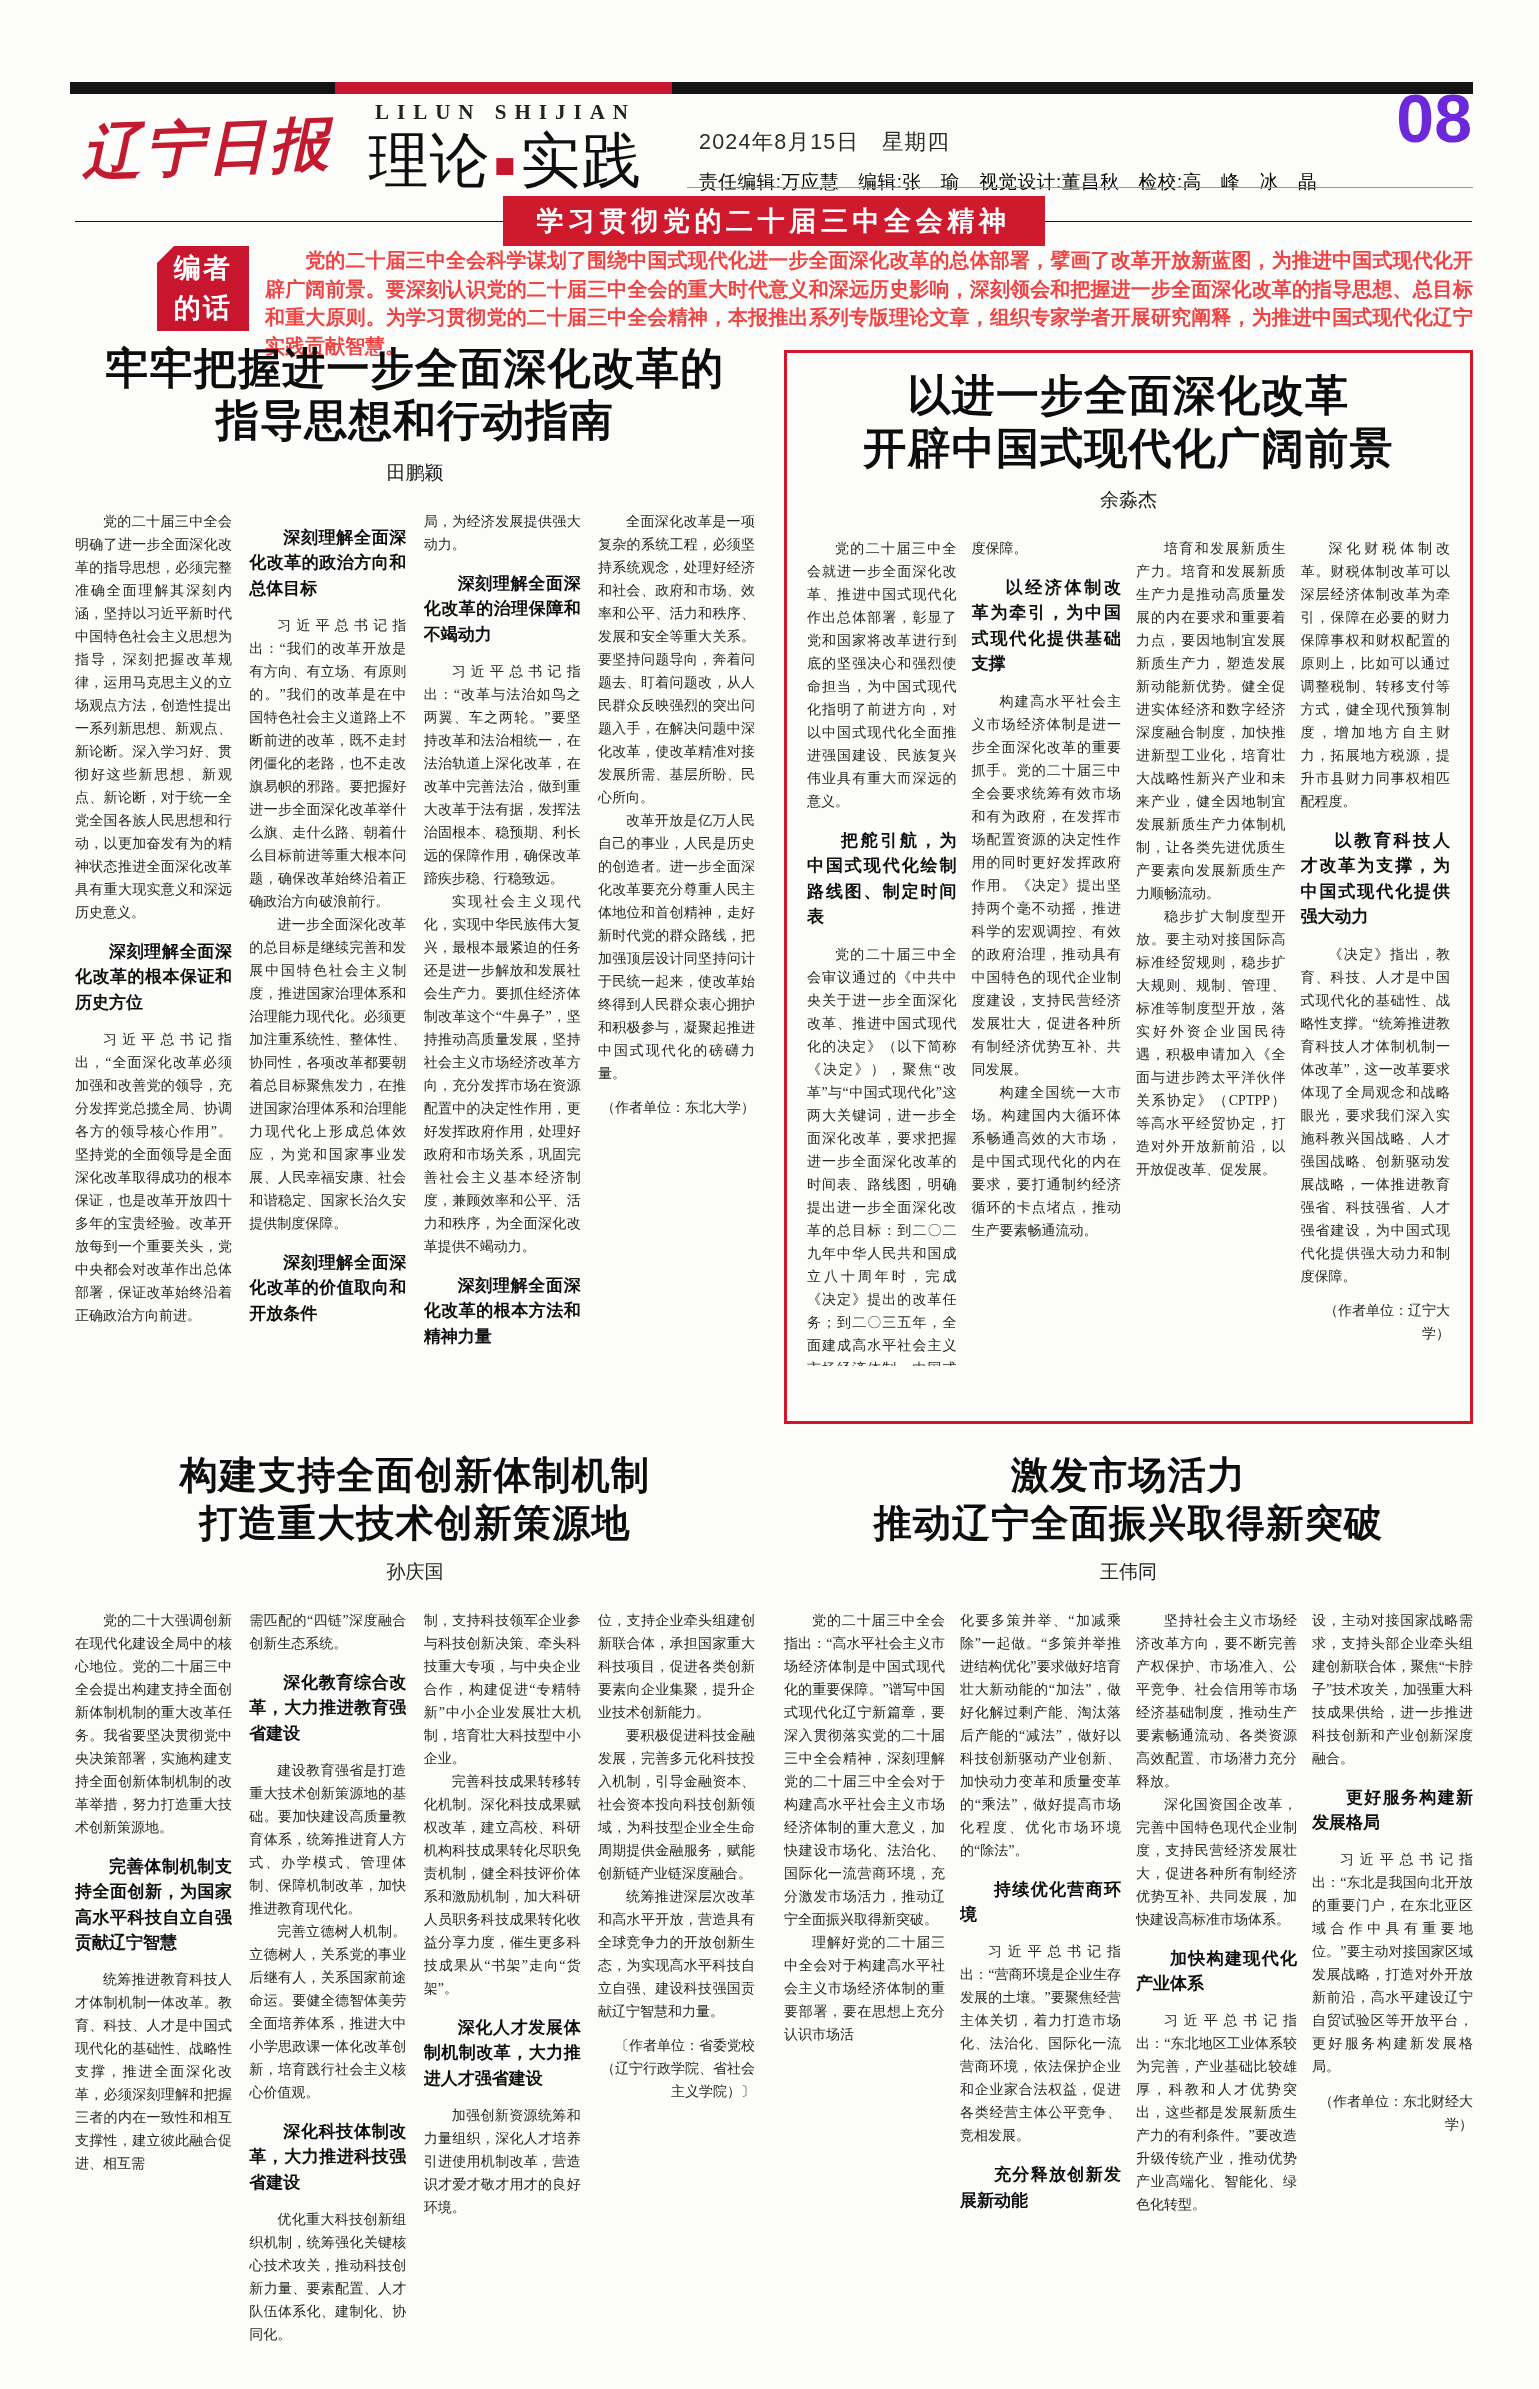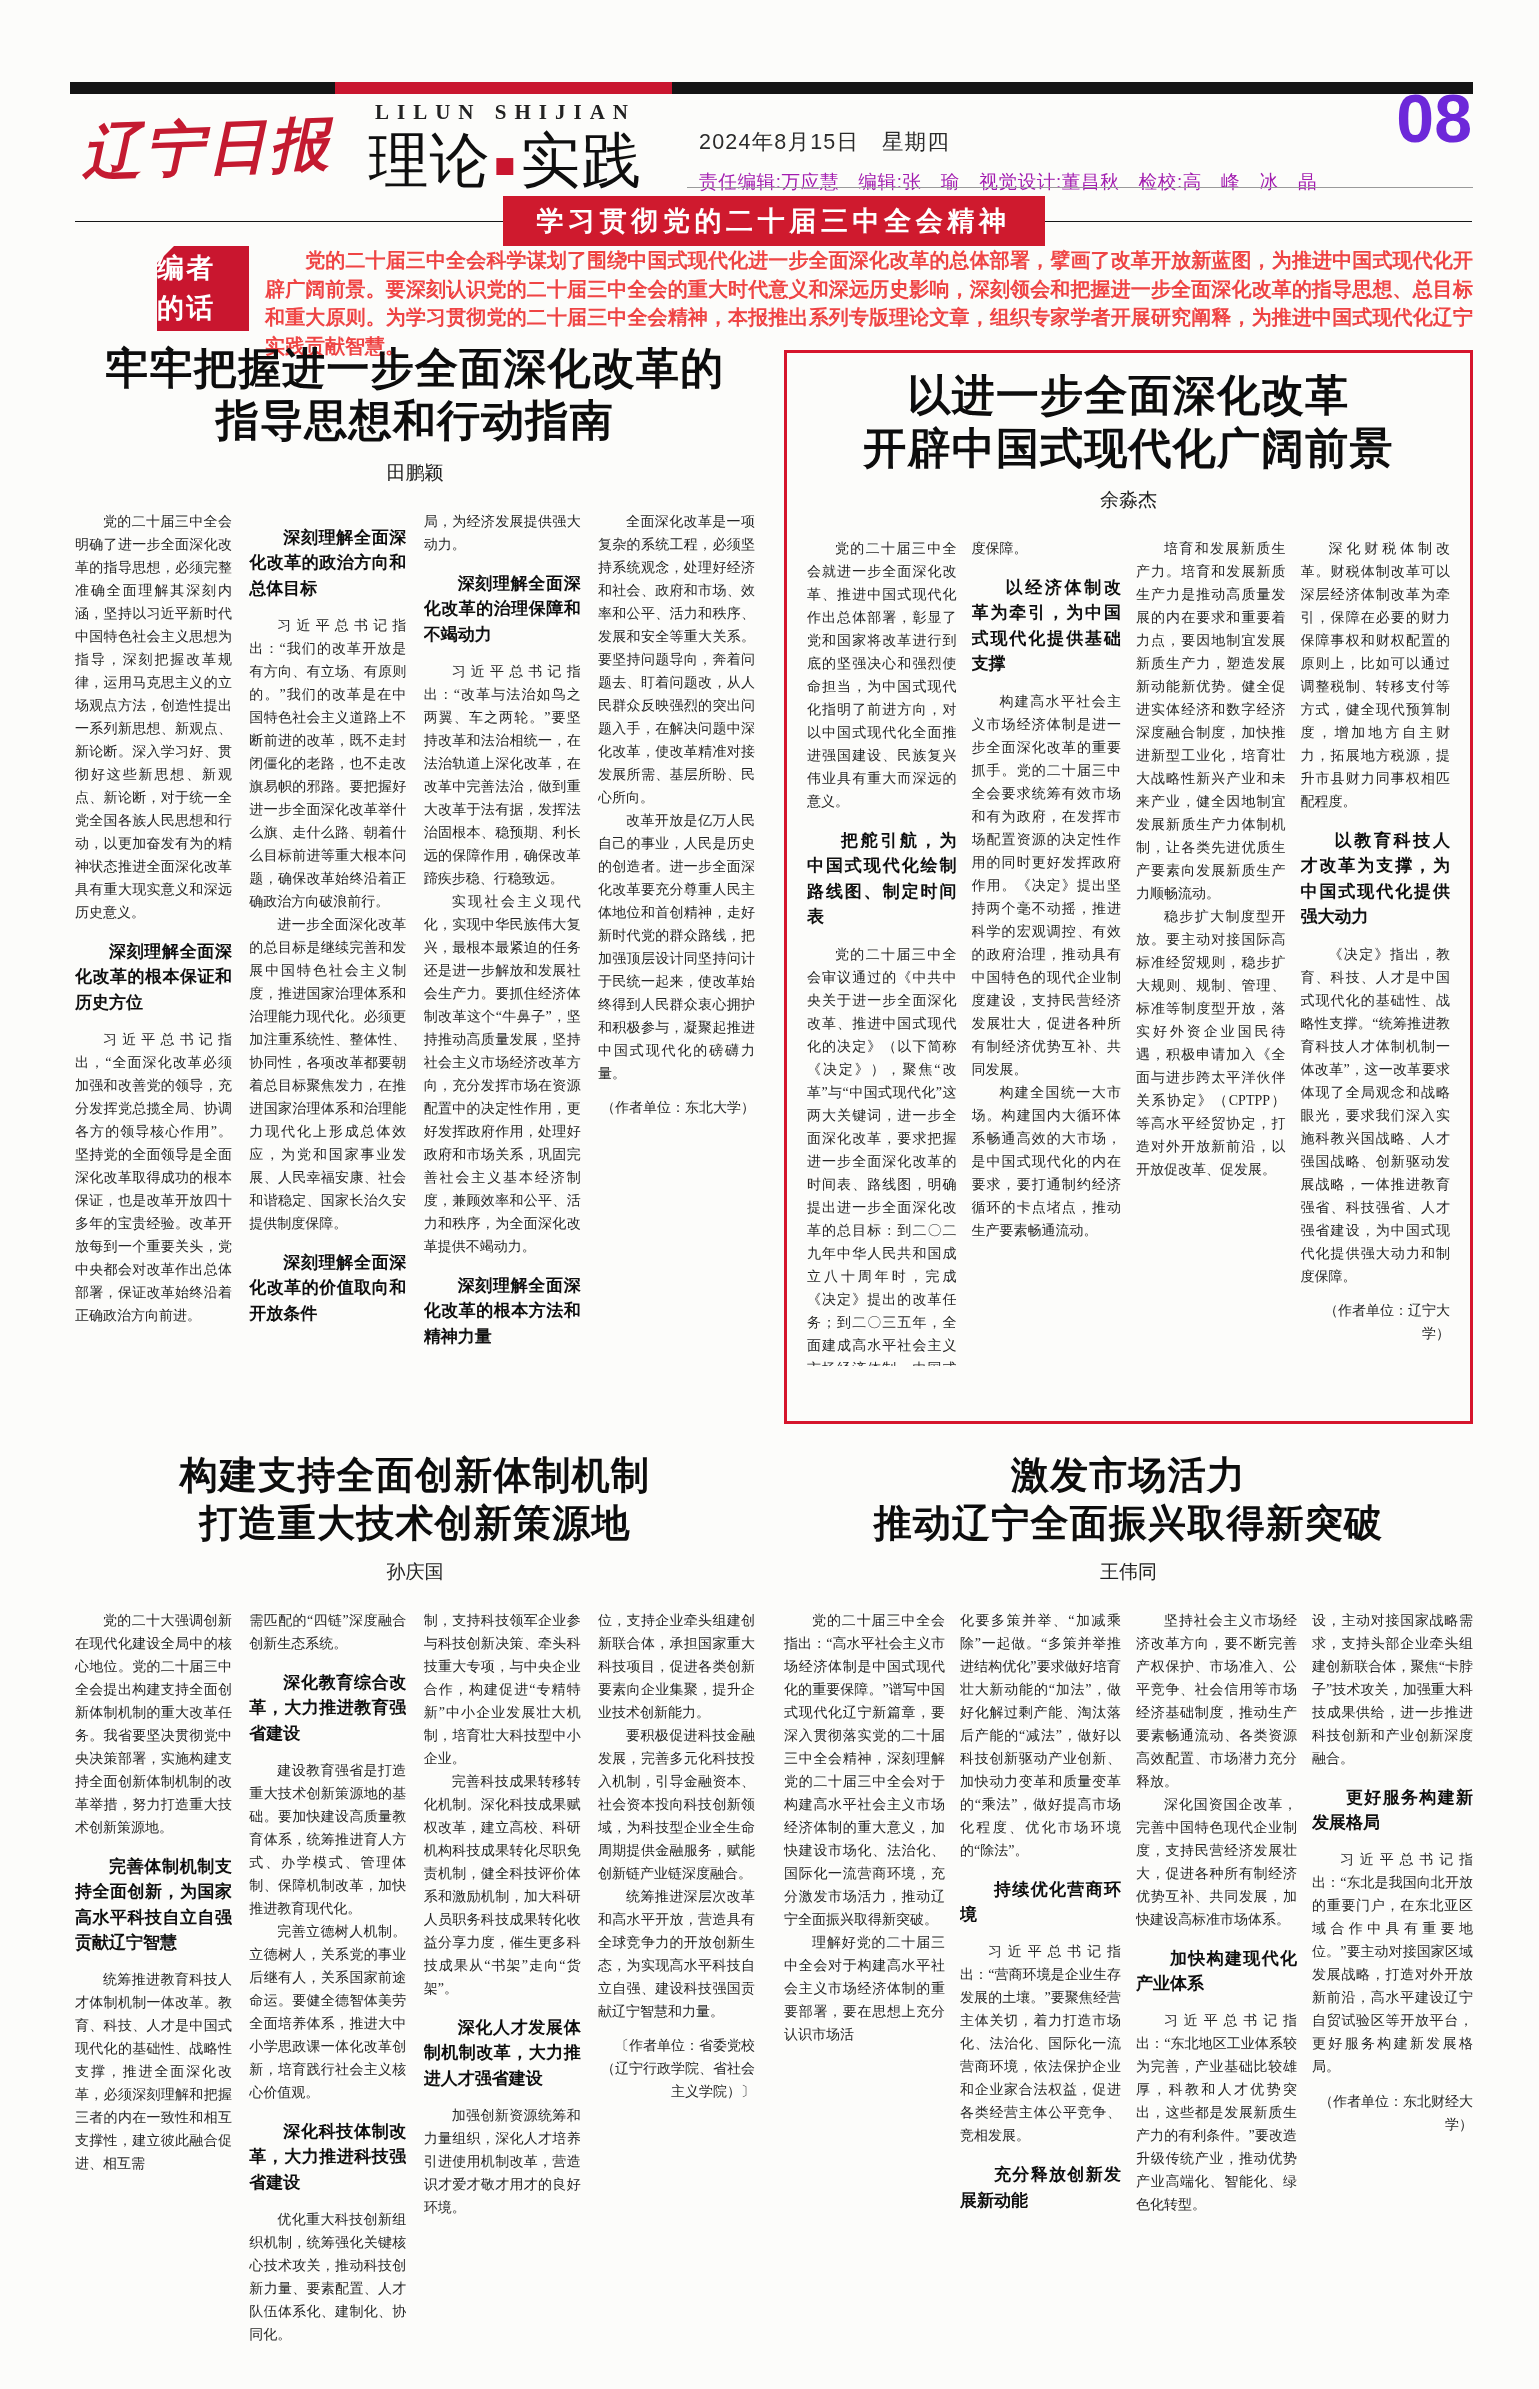--- a/index.html
+++ b/index.html
@@ -11,34 +11,34 @@
   .logo{position:absolute;left:82px;top:109px;width:261px;font-family:"DejaVu Serif",serif;
         font-weight:900;font-style:italic;font-size:59px;letter-spacing:3.5px;color:#c41a30;
         transform:rotate(-2deg);white-space:nowrap;}
   .secblock{position:absolute;left:339px;top:100px;width:333px;text-align:center;}
   .pinyin{font-family:"Liberation Serif",serif;font-size:21px;letter-spacing:8px;color:#222;font-weight:bold;}
   .sectitle{margin-top:5.8px;font-family:"Liberation Sans","DejaVu Sans",sans-serif;font-weight:400;
             font-size:60px;line-height:1;color:#0f0f0f;letter-spacing:1.2px;white-space:nowrap;}
   .sectitle .dot{color:#c9162f;font-size:35px;vertical-align:middle;margin:0 3.5px;}
   .dateblock{position:absolute;left:699px;top:127px;width:649px;font-family:"Liberation Sans",sans-serif;}
   .dateline{font-size:21.5px;color:#2a2a2a;letter-spacing:1.2px;}
-  .staffline{margin-top:12.8px;font-size:18.6px;color:#a21caf;letter-spacing:0.6px;}
+  .staffline{margin-top:12.8px;font-size:18.6px;color:#000000;letter-spacing:0.6px;}
   .daterule{position:absolute;left:687px;top:187px;width:786px;border-top:1.2px solid #9a9a9a;}
   .pageno{position:absolute;right:68px;top:84px;font-family:"Liberation Sans",sans-serif;
           font-weight:bold;font-size:68px;color:#6d28d9;line-height:1;}
   
   .banner{position:absolute;left:75px;top:196px;width:1397px;display:flex;align-items:center;}
   .bline{flex:1;border-top:1.7px solid #161616;}
   .bbox{background:#cf1a2e;color:#fff;font-family:"Liberation Sans",sans-serif;font-weight:bold;
         font-size:27px;letter-spacing:4.6px;padding:7px 34px;white-space:nowrap;}
   
   .ednote{position:absolute;left:157px;top:246px;width:1316px;display:flex;}
   .edbadge{position:relative;flex:0 0 92px;height:85px;background:#c9162f;color:#fff;
            font-family:"Liberation Sans",sans-serif;font-weight:bold;font-size:27px;line-height:1.45;
-           display:flex;flex-direction:column;justify-content:center;letter-spacing:2.3px;}
+           display:flex;flex-direction:column;align-items:center;justify-content:center;letter-spacing:2.3px;}
   .edbadge .fold{position:absolute;left:0;top:0;width:0;height:0;border-top:17.4px solid #fcfcfa;
                  border-right:17.4px solid transparent;}
   .edtext{margin-left:16px;font-family:"Liberation Sans",sans-serif;font-weight:bold;font-size:20px;
           line-height:1.43;color:#ef4444;text-align:justify;}
   .edtext .ind{display:inline-block;width:2em;}
   
   .article{position:absolute;}
   .a-title{text-align:center;font-family:"Liberation Serif",serif;font-weight:900;color:#0d0d0d;}
   .a1 .a-title,.a2 .a-title{font-size:43px;line-height:1.22;letter-spacing:1.2px;}
   .a3 .a-title,.a4 .a-title{font-size:38px;line-height:1.25;letter-spacing:1.2px;}

